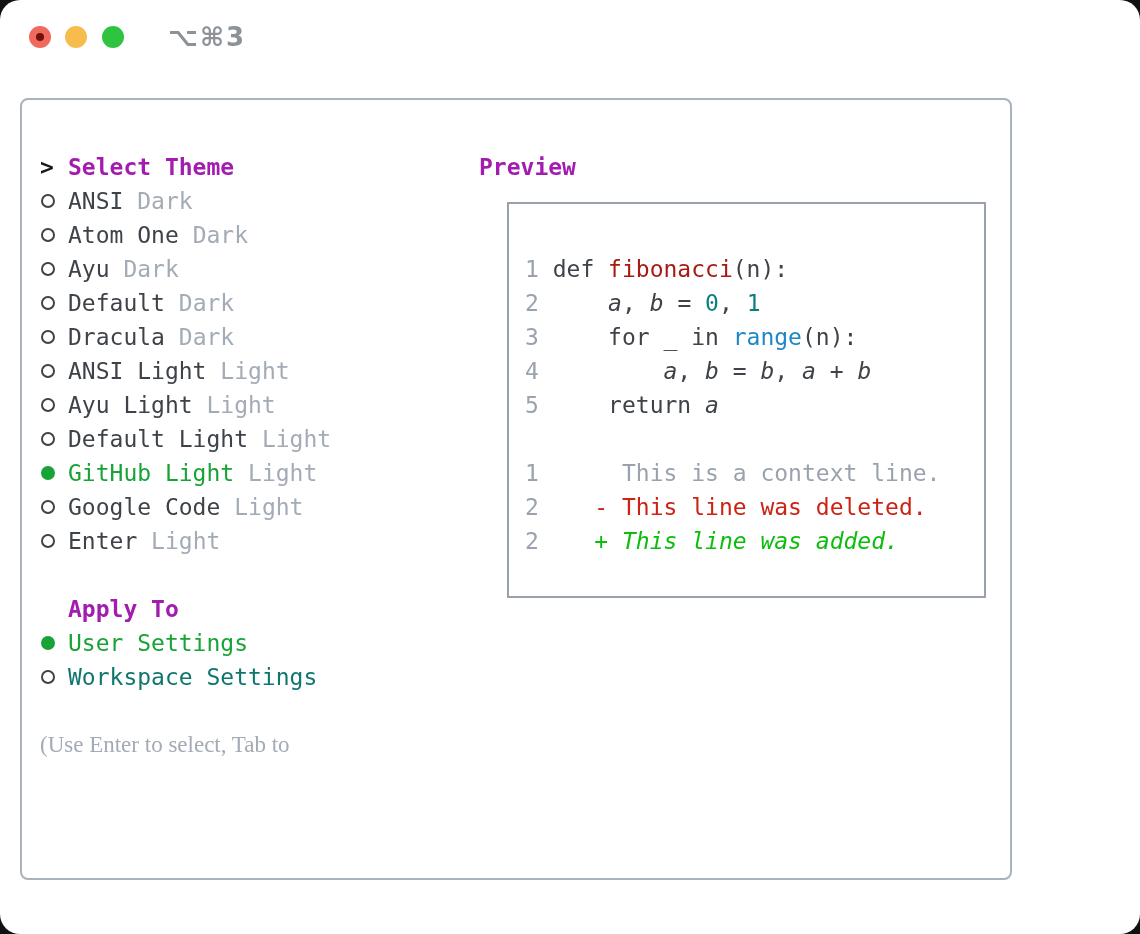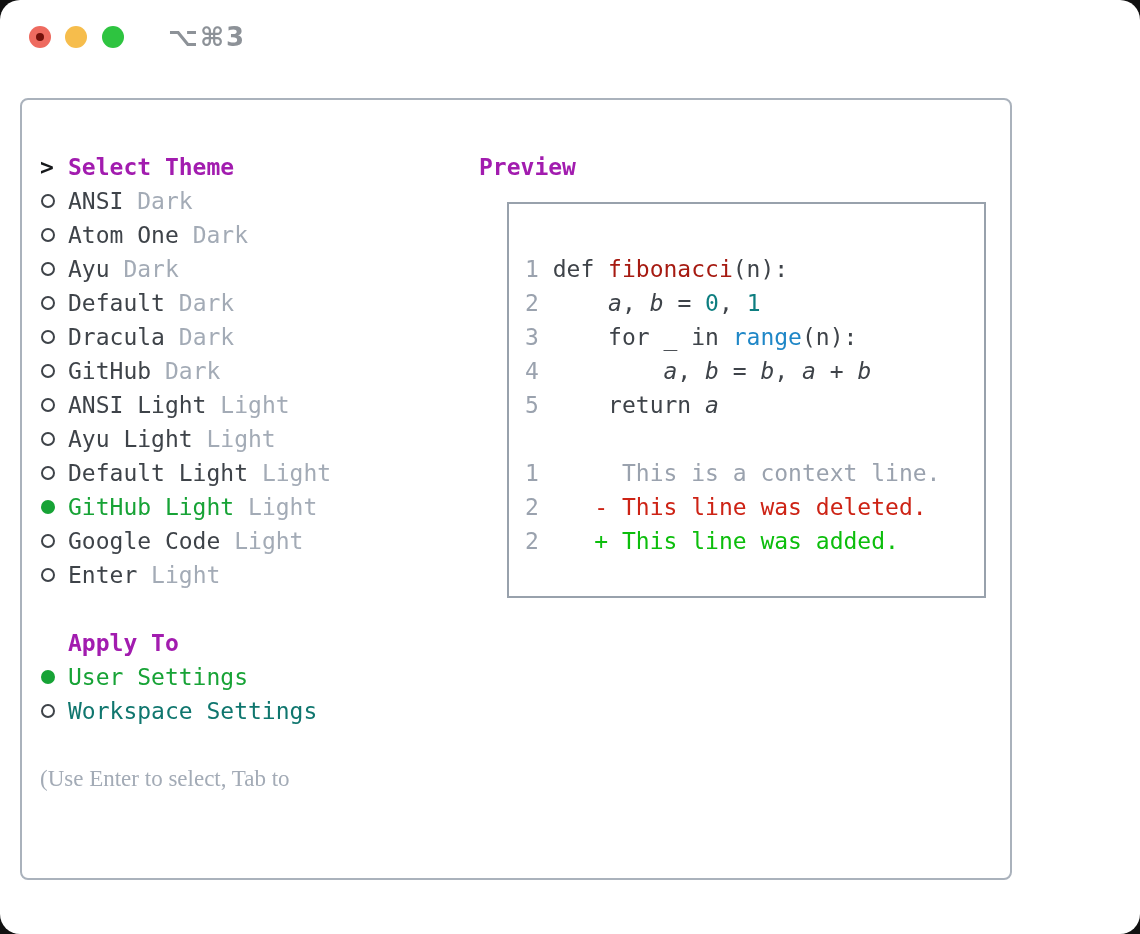--- a/index.html
+++ b/index.html
@@ -85,21 +85,21 @@
   }
   .cl { height: 34px; }
   .lnum        { color: #9aa2ae; }
   .seg-plain   { color: #3e4349; }
   .seg-func    { color: #a61a11; }
   .seg-num     { color: #0d7e80; }
   .seg-builtin { color: #1f87c7; }
   .seg-var     { color: #3e4349; font-style: italic; }
   .seg-ctx     { color: #9aa2ae; }
   .seg-del     { color: #cd2315; }
-  .seg-add     { color: #0cbe0c; }
+  .seg-add     { color: #0cbe0c; font-style: italic; }
 </style>
 </head>
 <body>
 
 <div class="titlebar">
   <span class="tl red">
       <span class="tl-dot"></span>
     </span>
   <span class="tl yellow"></span>
   <span class="tl green"></span>
@@ -127,24 +127,20 @@
       <span class="dot"></span>
       <span class="tname">Ayu</span><span>&nbsp;</span><span class="tvar">Dark</span>
     </div>
     <div class="row" data-state="">
       <span class="dot"></span>
       <span class="tname">Default</span><span>&nbsp;</span><span class="tvar">Dark</span>
     </div>
     <div class="row" data-state="">
       <span class="dot"></span>
       <span class="tname">Dracula</span><span>&nbsp;</span><span class="tvar">Dark</span>
-    </div>
-    <div class="row" data-state="">
-      <span class="dot"></span>
-      <span class="tname">GitHub</span><span>&nbsp;</span><span class="tvar">Dark</span>
     </div>
     <div class="row" data-state="">
       <span class="dot"></span>
       <span class="tname">ANSI Light</span><span>&nbsp;</span><span class="tvar">Light</span>
     </div>
     <div class="row" data-state="">
       <span class="dot"></span>
       <span class="tname">Ayu Light</span><span>&nbsp;</span><span class="tvar">Light</span>
     </div>
     <div class="row" data-state="">

